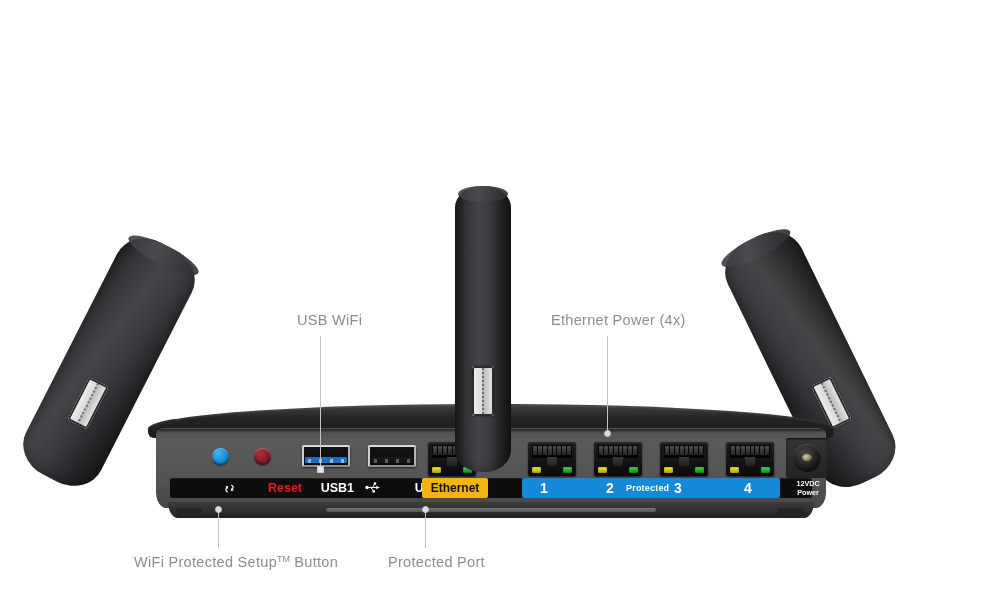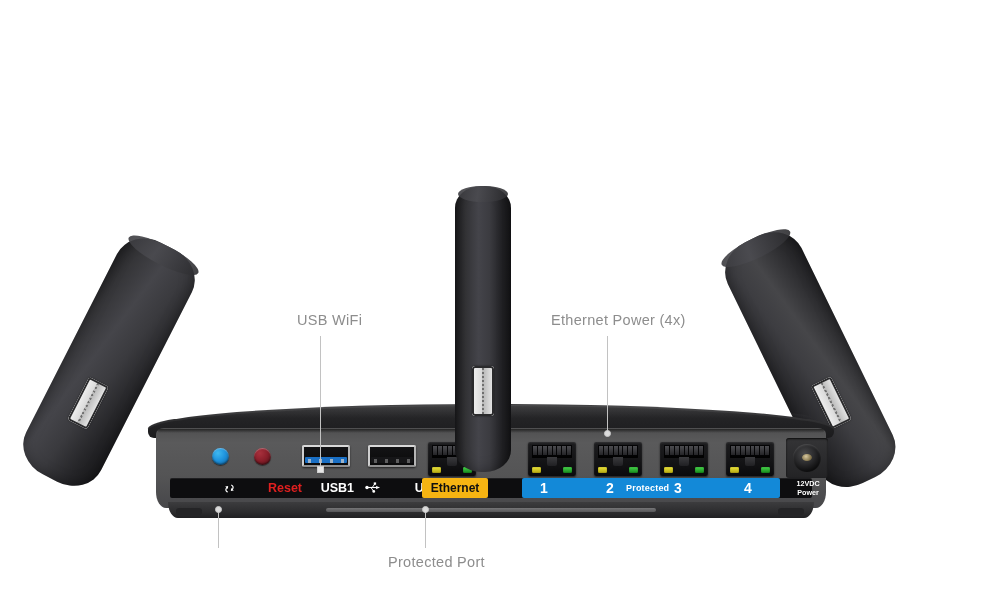--- a/index.html
+++ b/index.html
@@ -396,20 +396,23 @@
   </div>
 
   <div class="callout" style="left:297px;top:312px;">USB  WiFi</div>
   <div class="leader" style="left:320px;top:336px;height:132px;"></div>
   <div class="leaddot" style="left:317px;top:466px;"></div>
 
   <div class="callout" style="left:551px;top:312px;">Ethernet Power (4x)</div>
   <div class="leader" style="left:607px;top:336px;height:96px;"></div>
   <div class="leaddot round" style="left:604px;top:430px;"></div>
 
+  <div class="callout" style="left:134px;top:554px;">
+    <span>WiFi Protected Setup</span><sup>TM</sup><span> Button</span>
+  </div>
   <div class="leader" style="left:218px;top:512px;height:36px;"></div>
   <div class="leaddot round" style="left:215px;top:506px;"></div>
 
   <div class="callout" style="left:388px;top:554px;">Protected Port</div>
   <div class="leader" style="left:425px;top:512px;height:36px;"></div>
   <div class="leaddot round" style="left:422px;top:506px;"></div>
 
 </div>
 
 </body></html>

